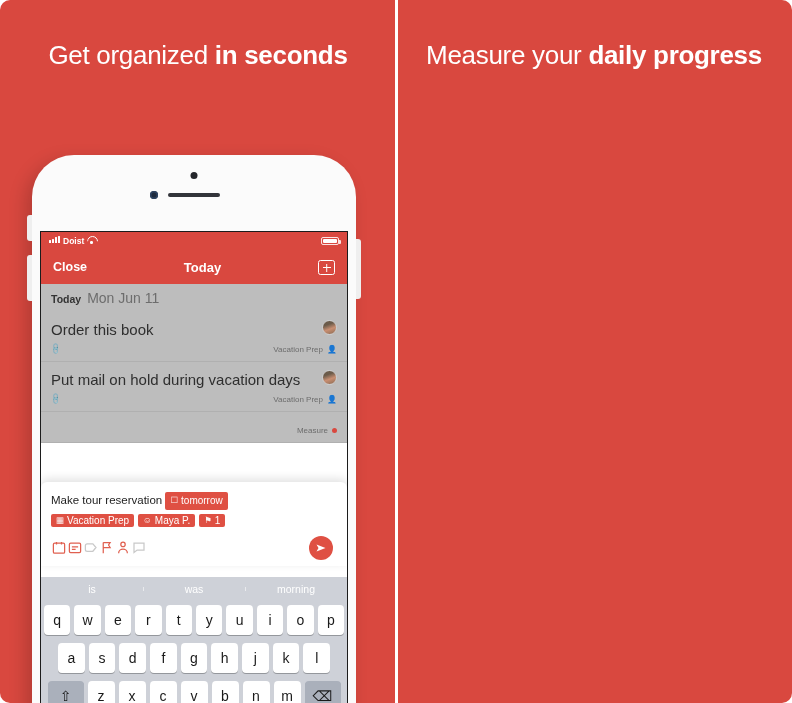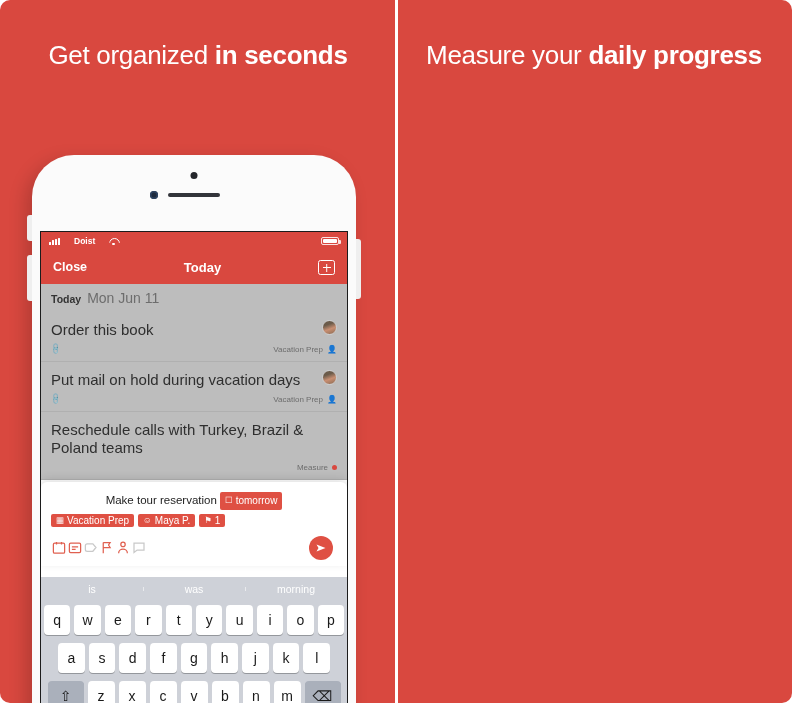--- a/index.html
+++ b/index.html
@@ -77,21 +77,21 @@
     border-bottom:none;
   }
 
   
   .statusbar {
     height:18px; background:#d9483f; color:#ffffff;
     display:flex; align-items:center;
     padding:0 8px; font-size:8.5px; font-weight:700;
     position:relative;
   }
-  .sb-left { display:flex; align-items:center; gap:14px; }
+  .sb-left { display:flex; align-items:flex-start; gap:3px; }
   .bars { display:flex; align-items:flex-end; gap:1px; height:7px; }
   .bars i { display:block; width:2px; background:#ffffff; border-radius:.5px; }
   .bars i:nth-child(1){height:3px}.bars i:nth-child(2){height:4.5px}
   .bars i:nth-child(3){height:6px}.bars i:nth-child(4){height:7px}
   .wifi { width:9px; height:7px; position:relative; }
   .wifi:before {
     content:""; position:absolute; left:0; top:0;
     width:9px; height:9px;
     border:1.8px solid #fff; border-radius:50%;
     clip-path:polygon(0 0,100% 0,100% 48%,0 48%);
@@ -169,21 +169,20 @@
   .person-glyph { color:#4a90d9; font-size:8px; }
   .dot-red { width:5px; height:5px; border-radius:50%; background:#d9483f; display:inline-block; }
 
   
   .composer {
     position:absolute; left:0; right:0; top:250px;
     background:#ffffff;
     border-top-left-radius:6px; border-top-right-radius:6px;
     box-shadow:0 -3px 10px rgba(0,0,0,.12);
     padding:10px 10px 6px 10px;
-    text-align:center;
   }
   .comp-line { font-size:11.5px; color:#1d1d1d; line-height:1.55; }
   .chip {
     display:inline-flex; align-items:center; gap:3px;
     background:#df5043; color:#fff;
     font-size:10px; padding:1px 5px; border-radius:2px;
     vertical-align:middle;
   }
   .chip .g { font-size:8.5px; opacity:.95; }
   .comp-row2 { margin-top:4px; display:flex; gap:4px; flex-wrap:wrap; }
@@ -283,21 +282,20 @@
           <div class="task">
             <div class="task-title">Put mail on hold during vacation days</div>
             <div class="avatar-sm"></div>
             <div class="link-icon">🔗</div>
             <div class="task-meta">
               <span>Vacation Prep</span>
               <span class="person-glyph">👤</span>
             </div>
           </div>
           <div class="task">
-            <div class="task-title">Reschedule calls with Turkey, Brazil &amp; Poland teams</div>
             <div class="task-meta">
               <span>Measure</span>
               <span class="dot-red"></span>
             </div>
           </div>
         </div>
 
         <div class="composer">
           <div class="comp-line">
             <span>Make tour reservation</span>

